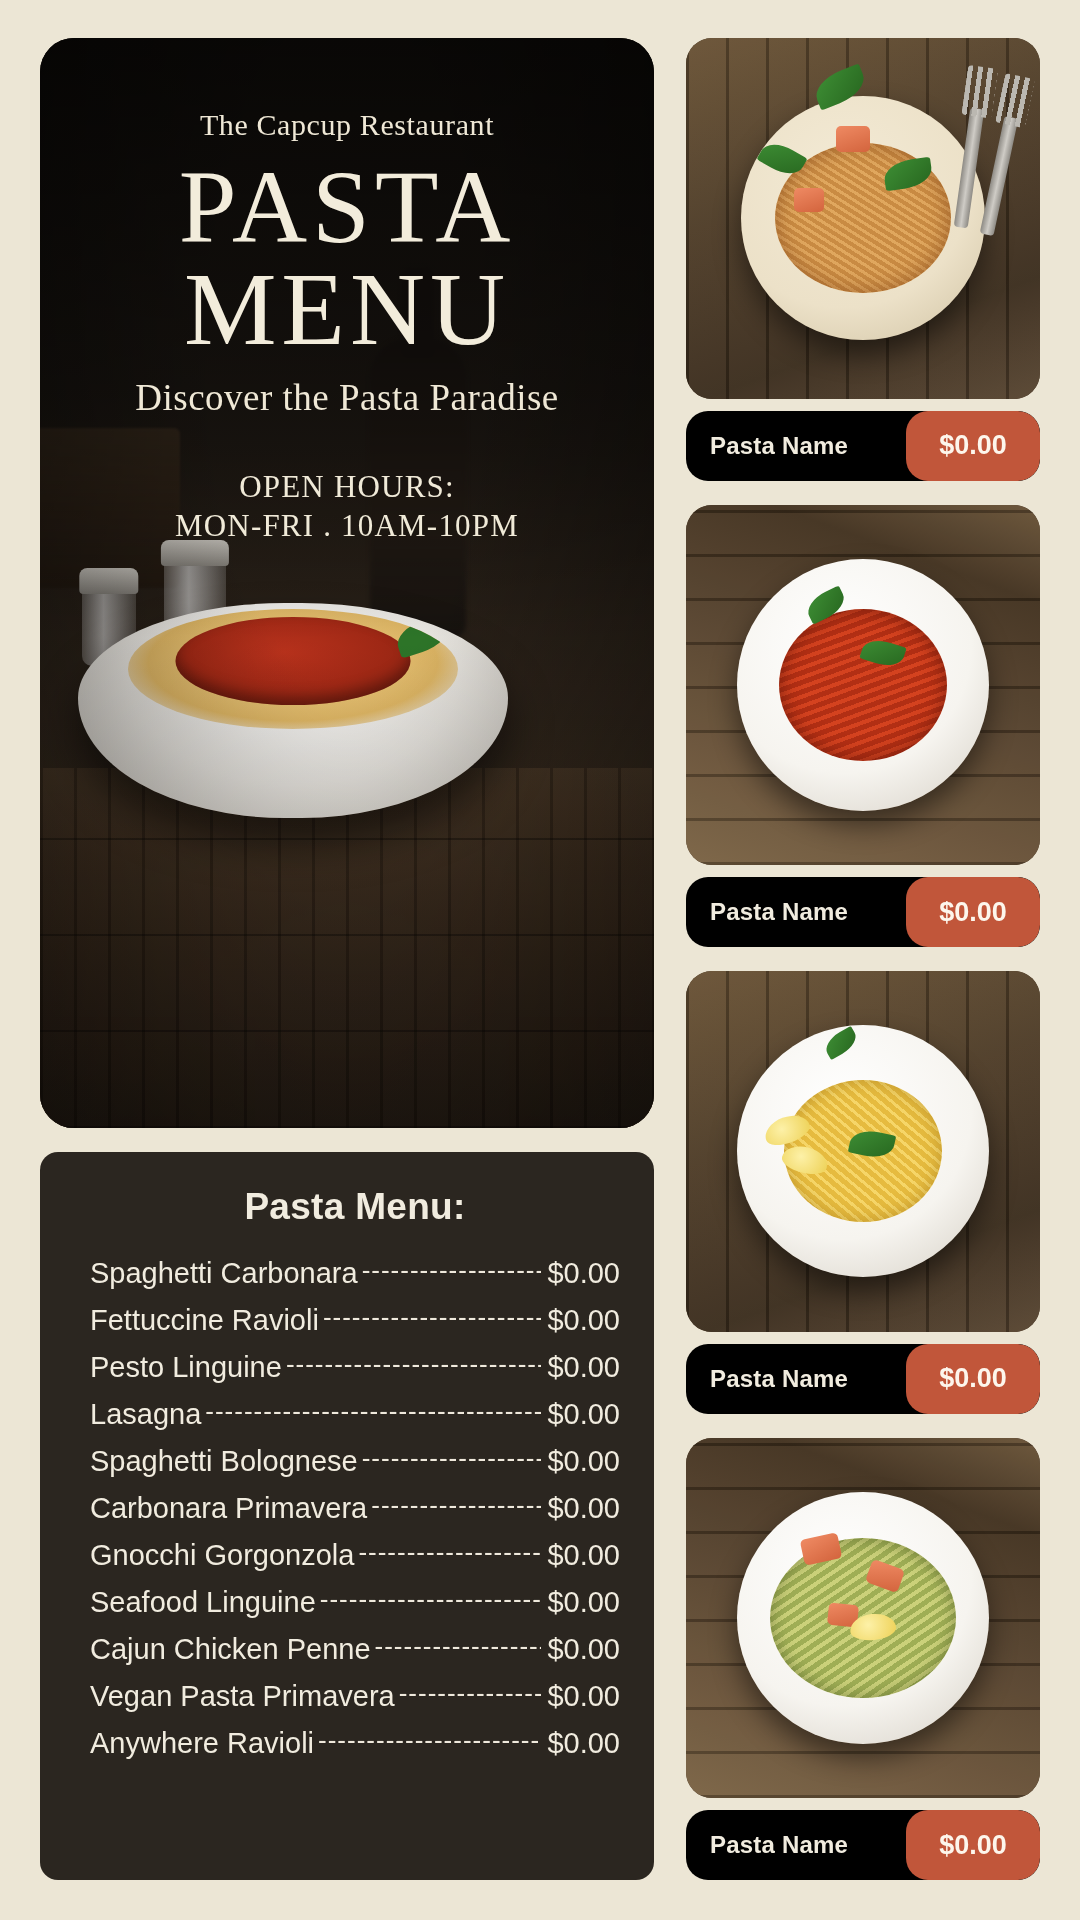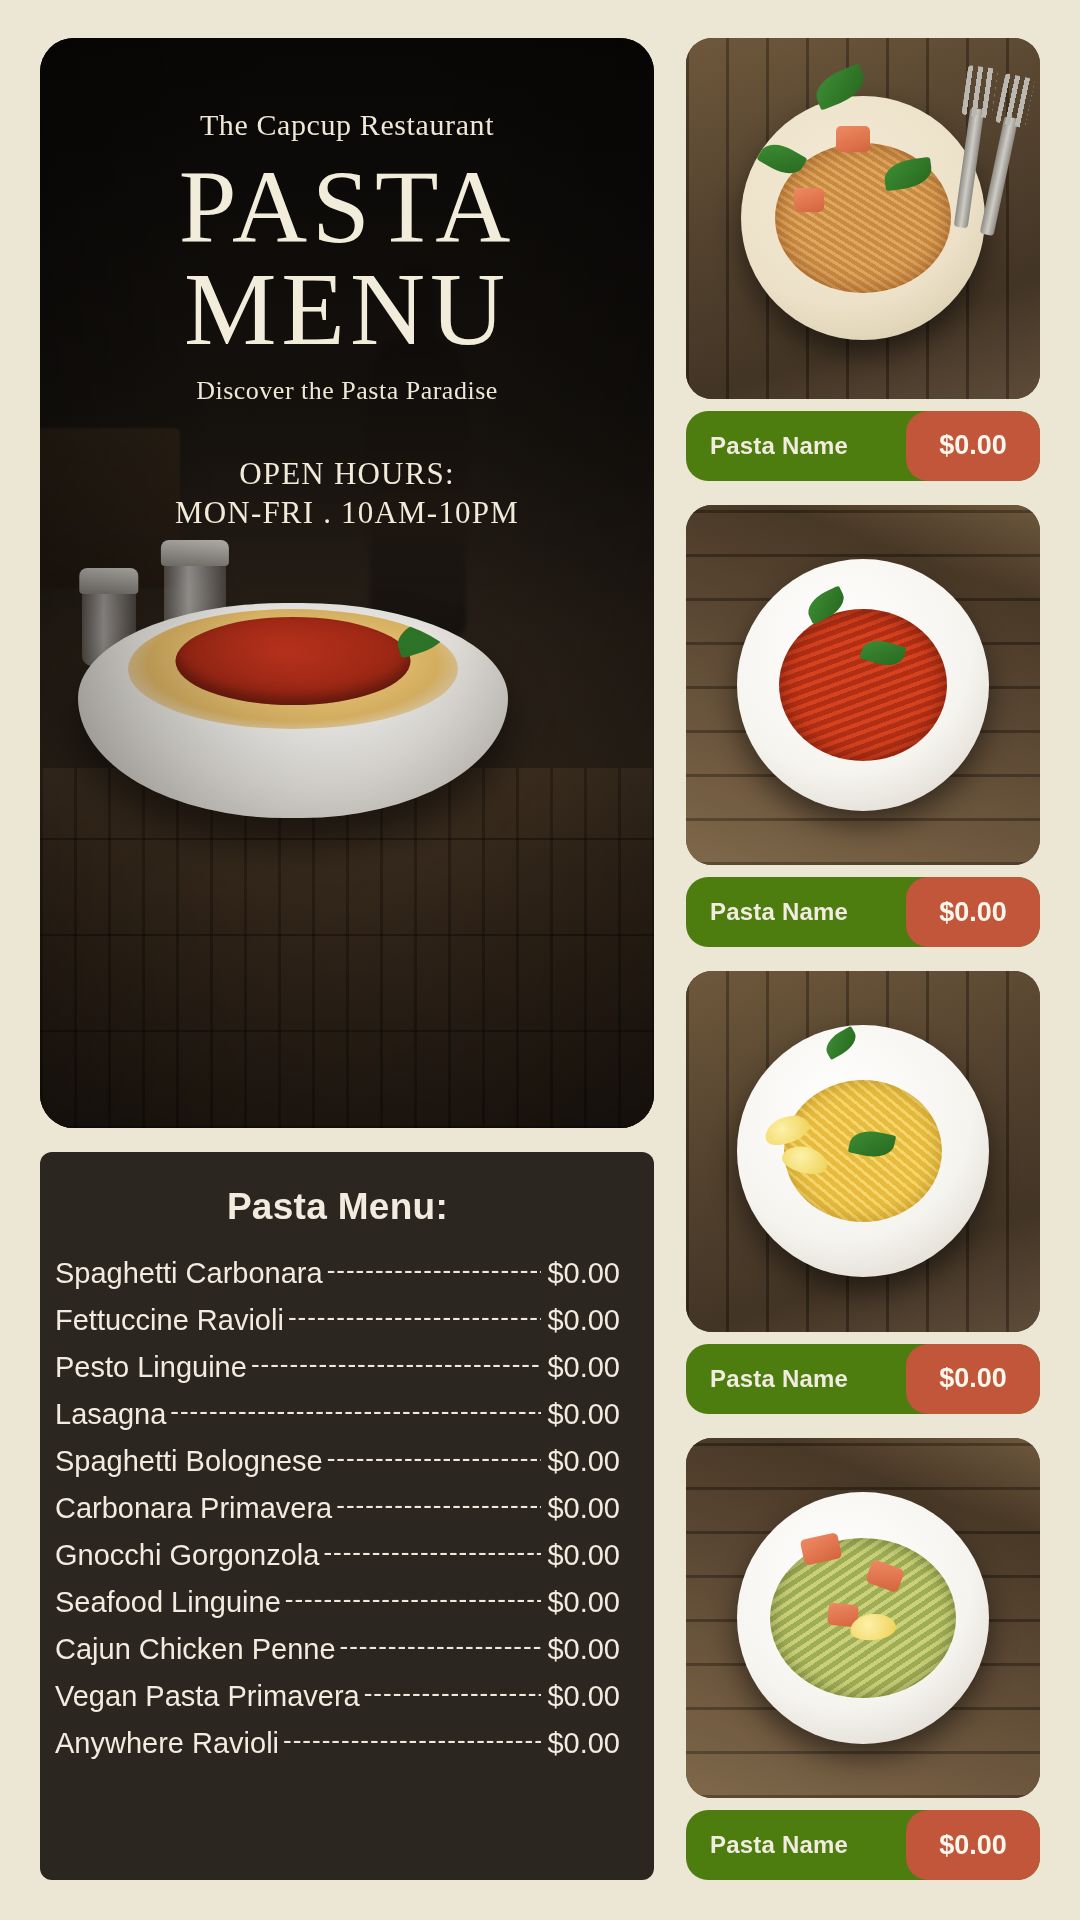--- a/index.html
+++ b/index.html
@@ -154,21 +154,21 @@
     font-family: "Liberation Serif", serif;
     font-size: 104px;
     line-height: 0.98;
     letter-spacing: 5px;
     margin-top: 14px;
     color: #f2ecdb;
   }
   .hero-title span { display: block; }
   .hero-sub {
     font-family: "Liberation Serif", serif;
-    font-size: 26px;
+    font-size: 37px;
     margin-top: 16px;
     letter-spacing: 0.5px;
     color: #efe8d6;
   }
   .hero-hours {
     font-family: "Liberation Serif", serif;
     font-size: 31px;
     line-height: 1.28;
     margin-top: 48px;
     letter-spacing: 1.2px;
@@ -179,22 +179,22 @@
     font-weight: bold;
     margin-top: 26px;
     letter-spacing: 0.2px;
     color: #f1ebdb;
   }
 
   
   .menu-card {
     flex: 1;
     background: #2b2620;
-    border-radius: 12px;
-    padding: 34px 34px 30px 15px;
+    border-radius: 18px;
+    padding: 34px 34px 30px 50px;
     color: #f1ecdf;
   }
   .menu-heading {
     text-align: center;
     font-size: 37px;
     font-weight: bold;
     letter-spacing: 0.3px;
     margin-bottom: 22px;
   }
   .menu-row {
@@ -324,21 +324,21 @@
   .lemon {
     position: absolute;
     width: 46px; height: 26px;
     background: radial-gradient(circle at 40% 40%, #fdf1a8, #edd053);
     border-radius: 50% 50% 50% 50% / 60% 60% 40% 40%;
   }
 
   .dish-label {
     margin-top: 12px;
     height: 70px;
-    background: #4d7c0f;
+    background: #000000;
     border-radius: 22px;
     display: flex;
     align-items: center;
     justify-content: space-between;
     padding-left: 24px;
     overflow: hidden;
   }
   .dish-name {
     color: #f1ecdf;
     font-size: 24px;

